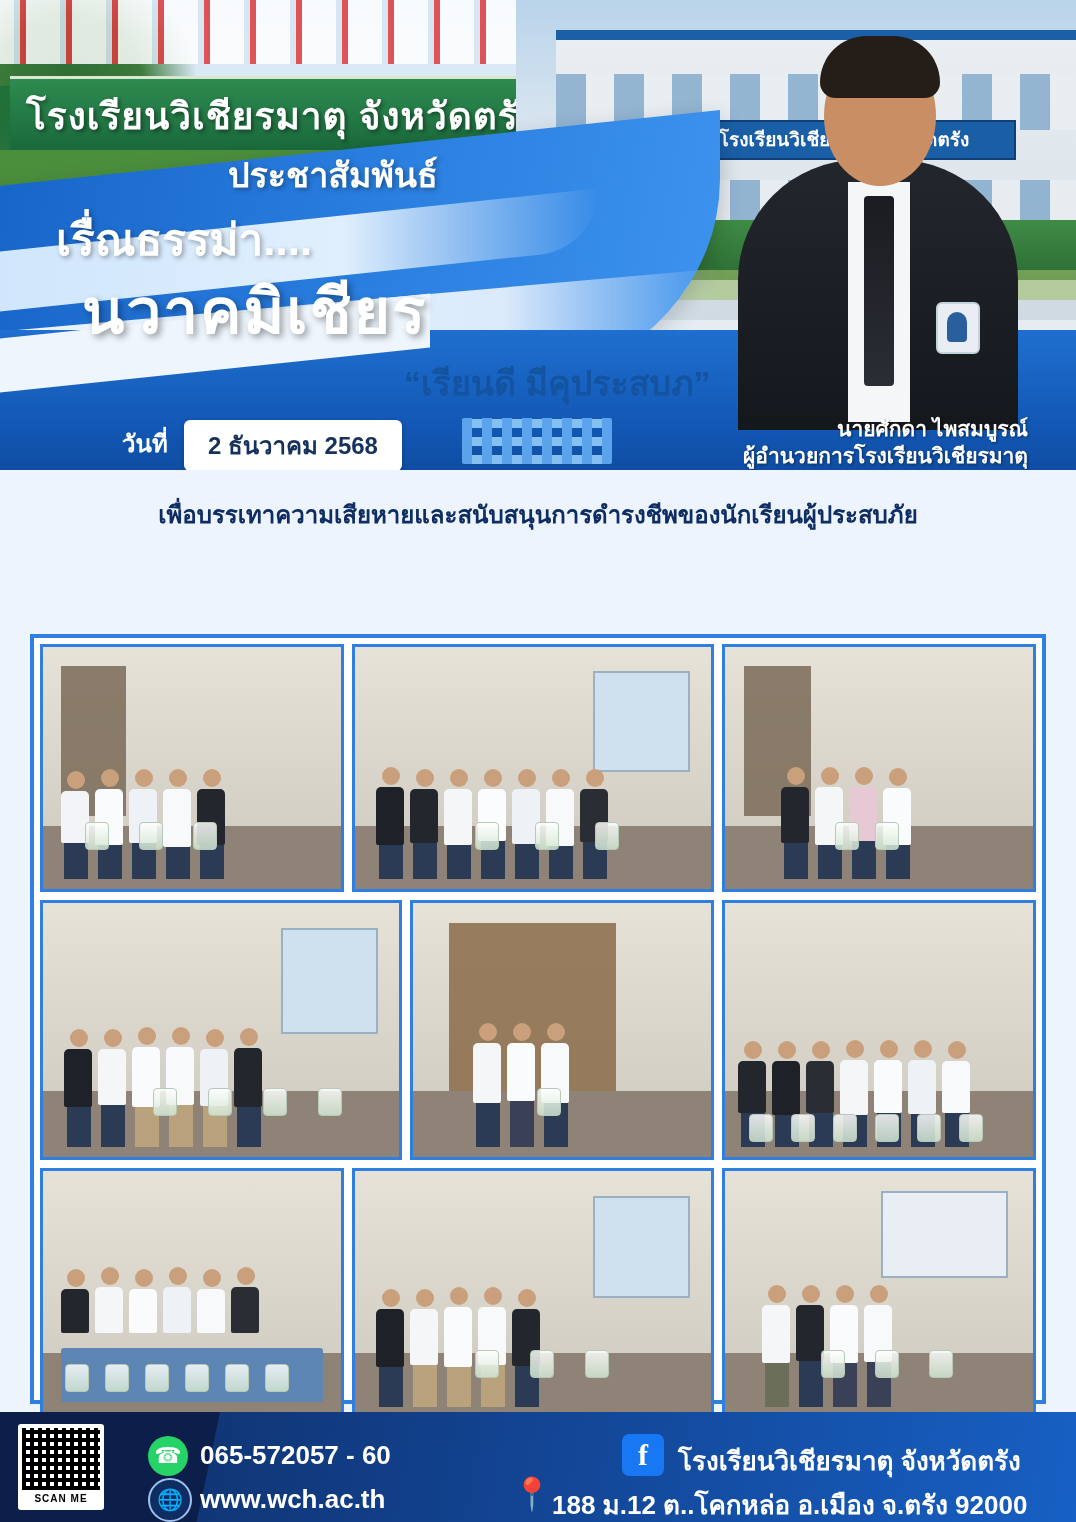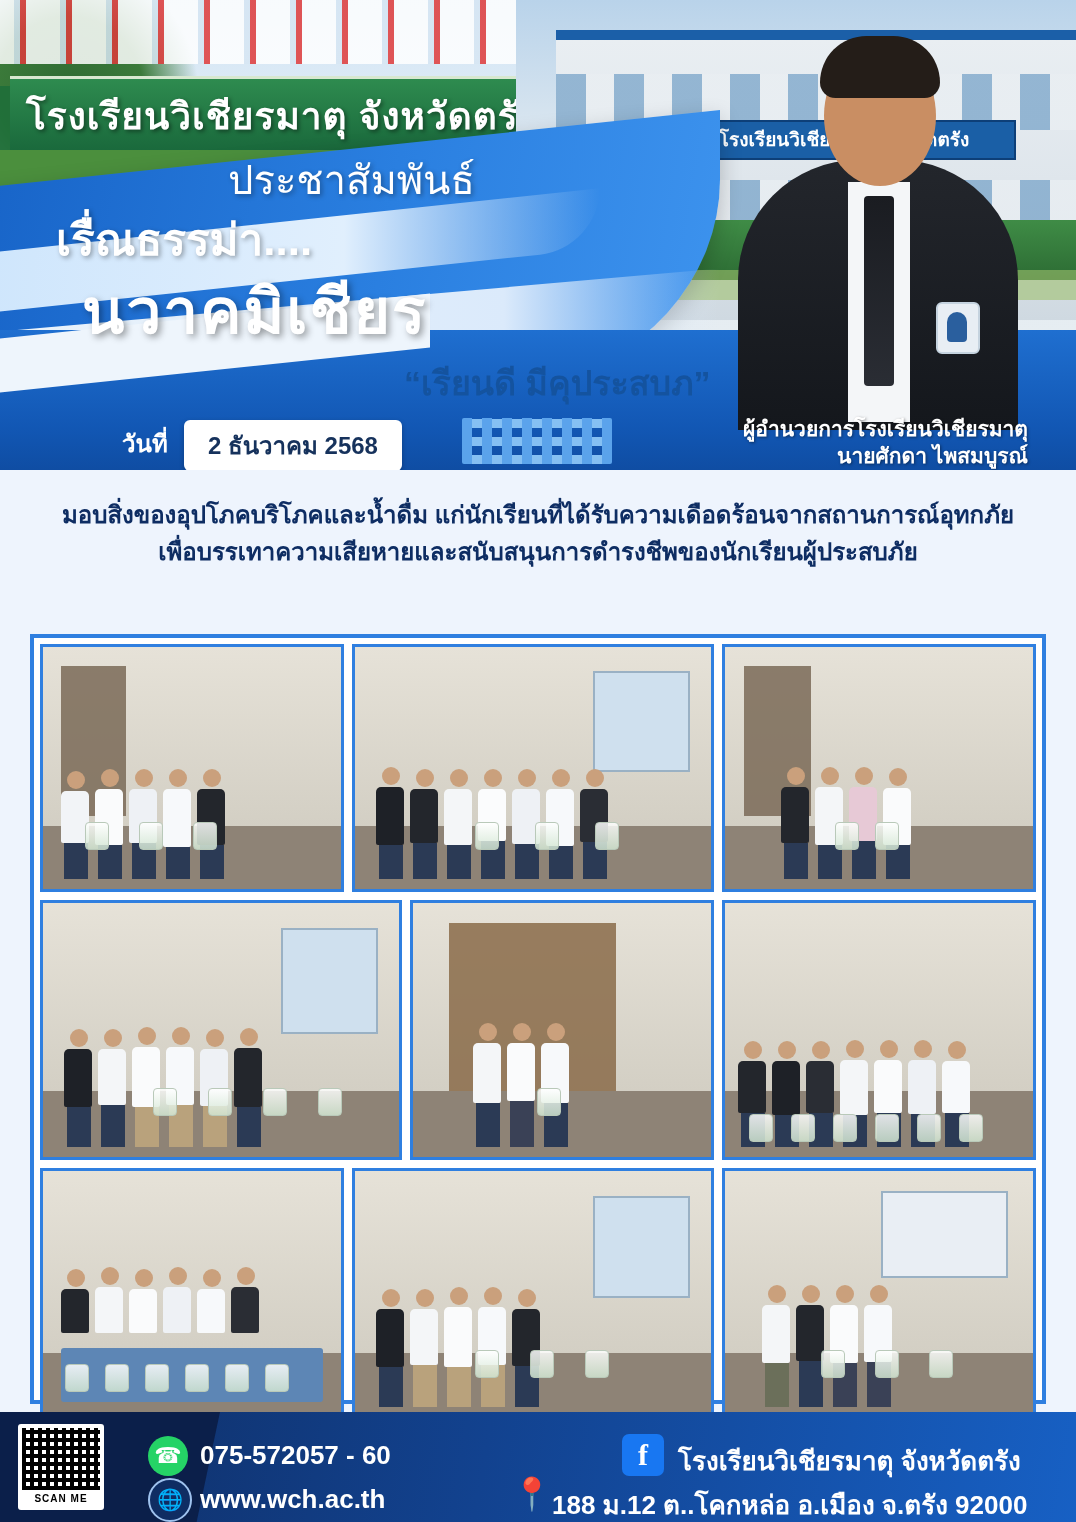--- a/index.html
+++ b/index.html
@@ -55,21 +55,21 @@
   .swoosh-light{position:absolute;left:-40px;top:222px;width:640px;height:60px;
     background:linear-gradient(90deg,#d7ecff 0%,#eaf5ff 60%,rgba(255,255,255,0) 100%);
     transform:skewY(-6deg);border-bottom-right-radius:60px;opacity:.95;}
   .hdr-bottom-band{position:absolute;left:0;top:330px;width:100%;height:140px;
     background:linear-gradient(180deg,#1f6fd0 0%,#1257b4 70%,#0f4da3 100%);}
   .hdr-bottom-diag{position:absolute;left:0;top:300px;width:720px;height:70px;
     background:linear-gradient(90deg,#eaf3fb 0%,#dbeafb 70%,rgba(255,255,255,0) 100%);
     transform:skewY(-5deg);}
   .white-wedge{position:absolute;left:0;top:316px;width:430px;height:54px;background:#eef5fc;transform:skewY(-6deg);}
 
-  .t-prachasamphan{position:absolute;left:228px;top:148px;color:#ffffff;font-size:40px;font-weight:normal;
+  .t-prachasamphan{position:absolute;left:228px;top:148px;color:#ffffff;font-size:34px;font-weight:bold;
     text-shadow:2px 2px 5px rgba(0,0,0,.35);}
   .t-ruangrao{position:absolute;left:56px;top:204px;color:#ffffff;font-size:44px;font-weight:bold;
     text-shadow:2px 2px 5px rgba(0,0,0,.35);}
   .t-chaowichian{position:absolute;left:82px;top:262px;color:#ffffff;font-size:62px;font-weight:bold;
     letter-spacing:2px;text-shadow:3px 3px 7px rgba(0,0,0,.38);}
   .t-motto{position:absolute;left:404px;top:356px;color:#14539f;font-size:34px;font-weight:bold;}
 
   
   .director{position:absolute;right:48px;top:10px;width:300px;height:420px;}
   .dir-body{position:absolute;left:10px;top:150px;width:280px;height:270px;
@@ -182,31 +182,30 @@
     <div class="director">
       <div class="dir-body"></div>
       <div class="dir-shirt"></div>
       <div class="dir-tie"></div>
       <div class="dir-head"></div>
       <div class="dir-hair"></div>
       <div class="dir-badge"></div>
     </div>
 
     <div class="dir-name">
+      <div>นายศักดา  ไพสมบูรณ์</div>
       <div>ผู้อำนวยการโรงเรียนวิเชียรมาตุ</div>
-      <div>นายศักดา  ไพสมบูรณ์</div>
     </div>
 
     <div class="date-label">วันที่</div>
     <div class="date-chip">2 ธันวาคม 2568</div>
     <div class="pixels"></div>
   </div>
 
   <div class="desc">
-    <p>มอบสิ่งของอุปโภคบริโภคและน้ำดื่ม แก่นักเรียนที่ได้รับความเดือดร้อนจากสถานการณ์อุทกภัย</p>
     <p>เพื่อบรรเทาความเสียหายและสนับสนุนการดำรงชีพของนักเรียนผู้ประสบภัย</p>
   </div>
 
   <div class="grid">
 
     <div class="row">
       <div class="ph" style="width:308px;height:242px;" title="มอบถุงยังชีพแก่นักเรียน หน้าอาคารเรียน">
         <div class="wall"></div>
         <div class="door"></div>
         <div class="floor"></div>
@@ -547,21 +546,21 @@
     <div class="foot-diag"></div>
   </div>
 
   <div class="qr">
     <div class="code"></div>
     <div class="scan">SCAN ME</div>
   </div>
 
   <div class="phone-ico">☎</div>
   <div class="web-ico">🌐</div>
-  <div class="f-phone">075-572057 - 60</div>
+  <div class="f-phone">065-572057 - 60</div>
   <div class="f-web">www.wch.ac.th</div>
 
   <div class="fb-ico">f</div>
   <div class="f-fb">โรงเรียนวิเชียรมาตุ จังหวัดตรัง</div>
   <div class="pin-ico">📍</div>
   <div class="f-addr">188 ม.12 ต..โคกหล่อ อ.เมือง จ.ตรัง 92000</div>
 
 </div>
 
 </body></html>

